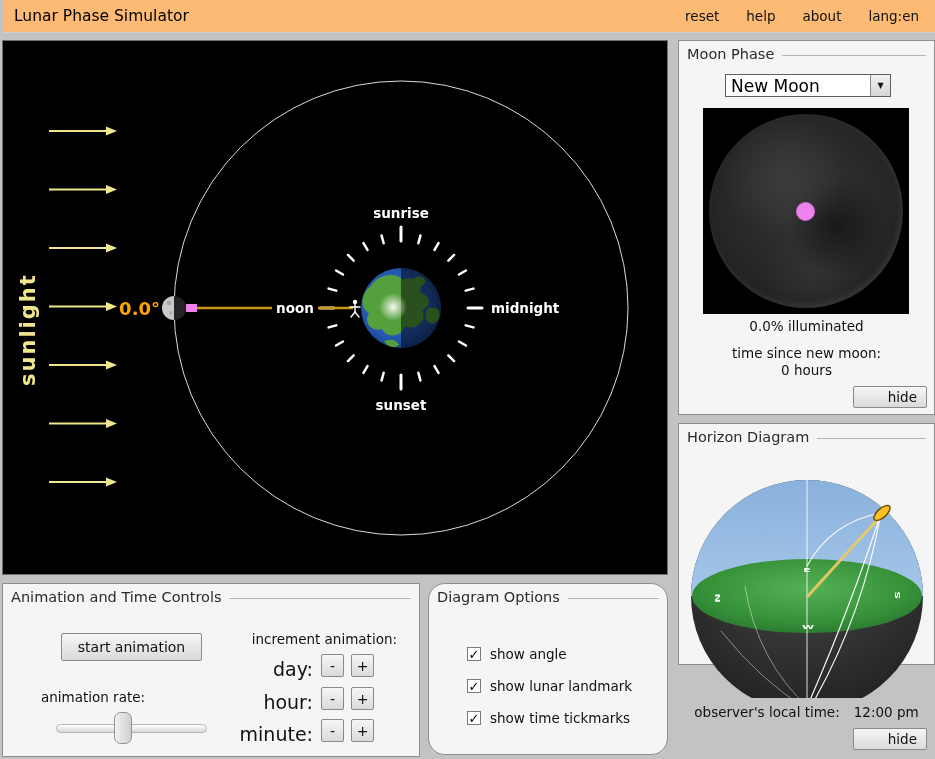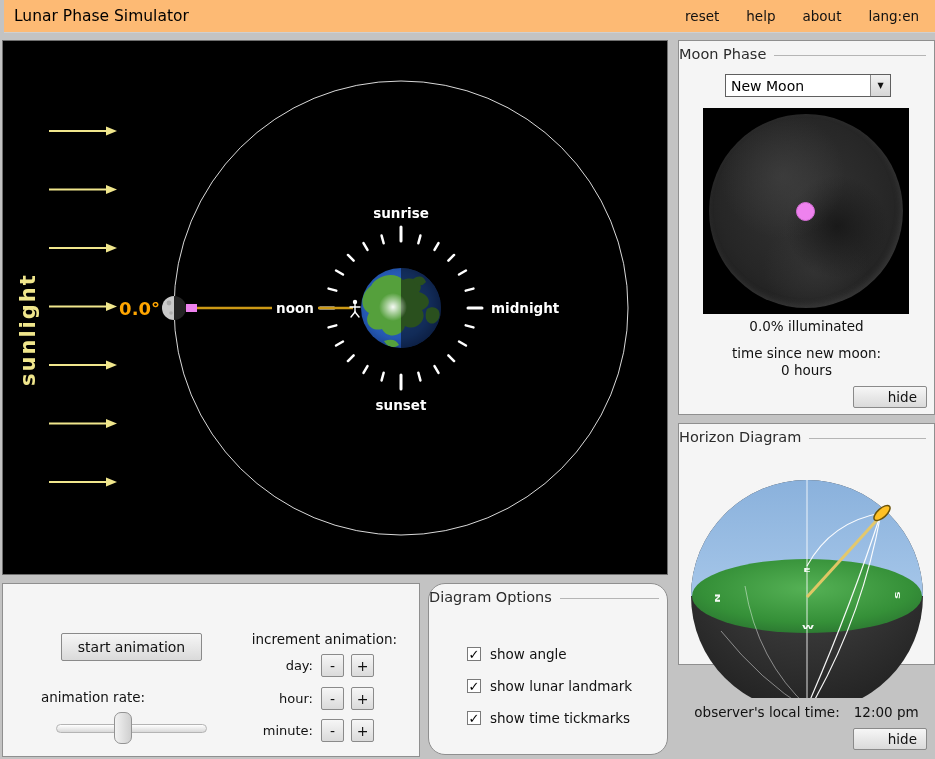--- a/index.html
+++ b/index.html
@@ -16,42 +16,42 @@
     background:#fdba74; display:flex; align-items:center;
     border-bottom:1px solid #d0d0d0;
   }
   .header .title { font-size:15.5px; color:#000; margin-left:10px; font-weight:500; }
   .header .menu { margin-left:auto; display:flex; gap:27px; padding-right:20px; }
   .header .menu span { font-size:13.5px; color:#111; cursor:pointer; }
   
   .panel {
     position:absolute; background:#f5f5f5; border:1px solid #8f8f8f;
   }
-  .panel-title-row { display:flex; align-items:center; padding:5px 8px 0 0; }
+  .panel-title-row { display:flex; align-items:center; padding:5px 8px 0 8px; }
   .panel-title-row .ptitle { font-size:14.5px; color:#2b2b2b; white-space:nowrap; }
   .panel-title-row .pline { flex:1; height:1px; background:#b5b5b5; margin-left:8px; margin-top:3px; }
   
   .canvas {
     position:absolute; left:2px; top:40px; width:666px; height:535px;
     background:#000; border:1px solid #6f6f6f;
   }
   
   .btn {
     position:absolute; background:linear-gradient(#f6f6f6,#dadada);
     border:1px solid #8a8a8a; border-radius:2px; font-size:13.5px; color:#111;
     display:flex; align-items:center; justify-content:center; cursor:pointer;
     font-family:inherit;
   }
   .btn.hide-btn { width:74px; height:22px; justify-content:flex-end; padding-right:9px; }
   
   .dropdown {
     position:absolute; left:46px; top:33px; width:166px; height:23px;
     background:#fff; border:1px solid #5f5f5f; display:flex; align-items:center; cursor:pointer;
   }
-  .dropdown .dval { flex:1; font-size:14px; padding-left:5px; color:#000; }
+  .dropdown .dval { flex:1; font-size:17px; padding-left:5px; color:#000; }
   .dropdown .darrow {
     width:20px; height:100%; background:linear-gradient(#f2f2f2,#d6d6d6);
     border-left:1px solid #8a8a8a; display:flex; align-items:center; justify-content:center;
     font-size:8px; color:#111;
   }
   .moon-img {
     position:absolute; left:24px; top:67px; width:206px; height:206px; background:#000;
   }
   .moon-disk {
     position:absolute; left:6px; top:6px; width:194px; height:194px; border-radius:50%;
@@ -64,21 +64,21 @@
   }
   .landmark-dot {
     position:absolute; left:93px; top:94px; width:19px; height:19px; border-radius:50%;
     background:#ee82ee; border:1px solid #d96fd9;
   }
   .center-text { position:absolute; left:0; width:100%; text-align:center; font-size:13.5px; color:#111; }
   
   .time-row { position:absolute; left:0; top:280px; width:100%; display:flex; justify-content:center; gap:14px; font-size:13.5px; color:#111;}
   
   .lbl { position:absolute; font-size:13.5px; color:#111; }
-  .inc-label-col { position:absolute; left:210px; width:100px; text-align:right; font-size:13px; color:#111; }
+  .inc-label-col { position:absolute; left:210px; width:100px; text-align:right; font-size:19px; color:#111; }
   .pm-btn { width:23px; height:23px; font-size:14px; }
   .slider-track {
     position:absolute; left:53px; top:140px; width:151px; height:9px; border-radius:5px;
     background:linear-gradient(#ffffff,#d8d8d8); border:1px solid #b4b4b4;
   }
   .slider-thumb {
     position:absolute; left:111px; top:128px; width:18px; height:32px; border-radius:7px;
     background:linear-gradient(90deg,#f2f2f2,#cfcfcf); border:1px solid #939393; cursor:pointer;
   }
   
@@ -283,20 +283,24 @@
     </g>
   </svg>
   <div class="time-row">
     <span>observer's local time:</span>
     <span>12:00 pm</span>
   </div>
   <button class="btn hide-btn" style="left:174px; top:304px;">hide</button>
 </div>
 
 <div class="panel" style="left:2px; top:583px; width:418px; height:174px;">
+  <div class="panel-title-row">
+    <span class="ptitle">Animation and Time Controls</span>
+    <span class="pline"></span>
+  </div>
   <button class="btn" style="left:58px; top:49px; width:141px; height:28px; font-size:14px;">start animation</button>
   <div class="lbl" style="left:30px; top:105px; width:120px; text-align:center;">animation rate:</div>
   <div class="slider-track"></div>
   <div class="slider-thumb"></div>
 
   <div class="lbl" style="right:22px; top:47px;">increment animation:</div>
 
   <div class="inc-label-col" style="top:74px;">day:</div>
   <button class="btn pm-btn" style="left:318px; top:70px;">-</button>
   <button class="btn pm-btn" style="left:348px; top:70px;">+</button>

